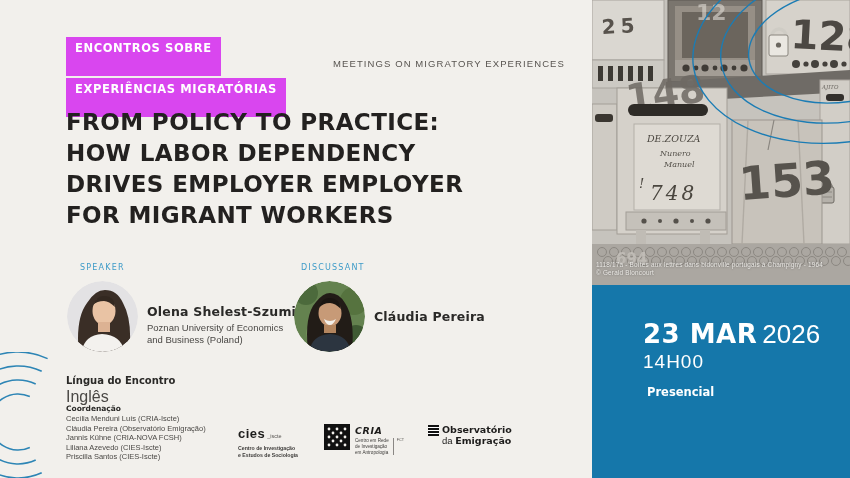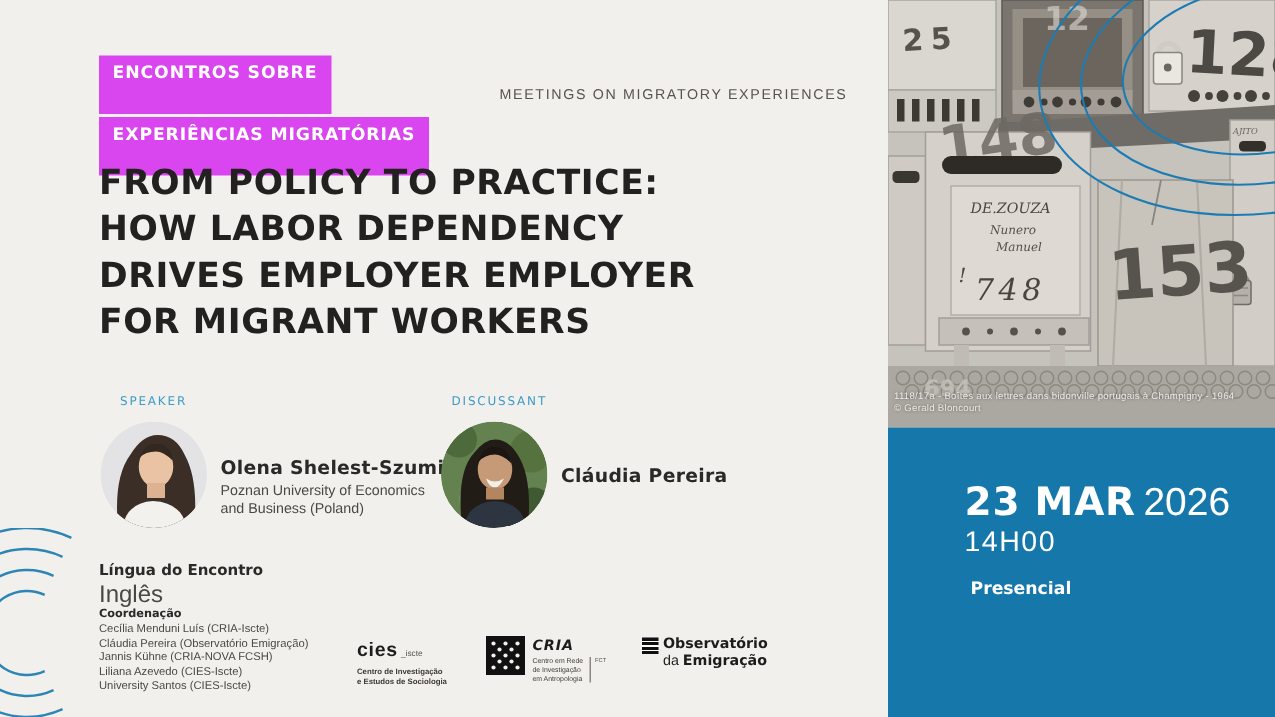--- a/index.html
+++ b/index.html
@@ -188,21 +188,21 @@
     <div class="val">Inglês</div>
   </div>
 
   <div class="coordination">
     <div class="lbl">Coordenação</div>
     <div class="names">
       <div>Cecília Menduni Luís (CRIA-Iscte)</div>
       <div>Cláudia Pereira (Observatório Emigração)</div>
       <div>Jannis Kühne (CRIA-NOVA FCSH)</div>
       <div>Liliana Azevedo (CIES-Iscte)</div>
-      <div>University Santos (CIES-Iscte)</div>
+      <div>Priscilla Santos (CIES-Iscte)</div>
     </div>
   </div>
 
   <div class="logos">
     <div class="logo-cies">
       <span class="cies-name">cies</span><span class="cies-suffix">_iscte</span>
       <div class="cies-sub">
         <div>Centro de Investigação</div>
         <div>e Estudos de Sociologia</div>
       </div>

